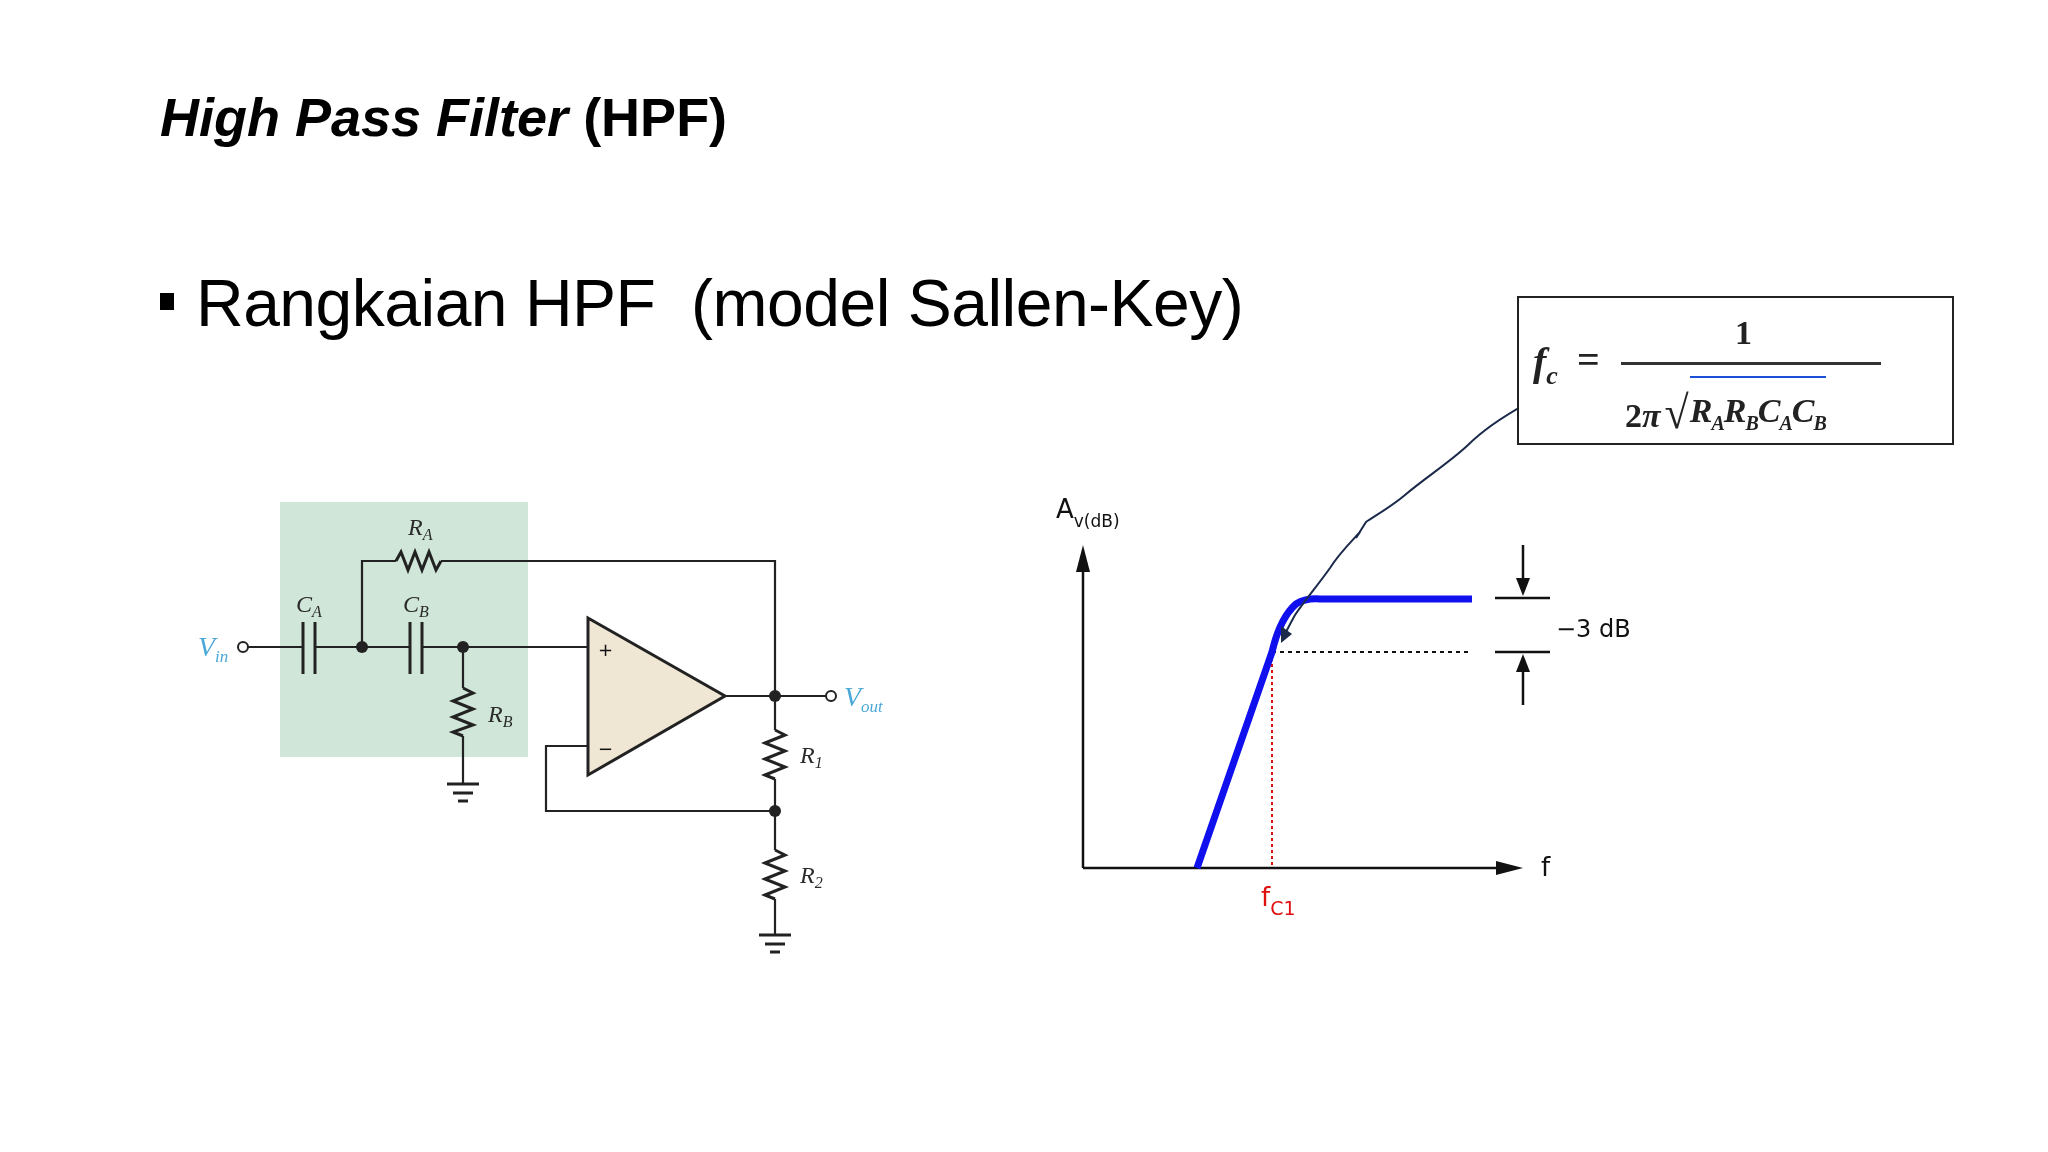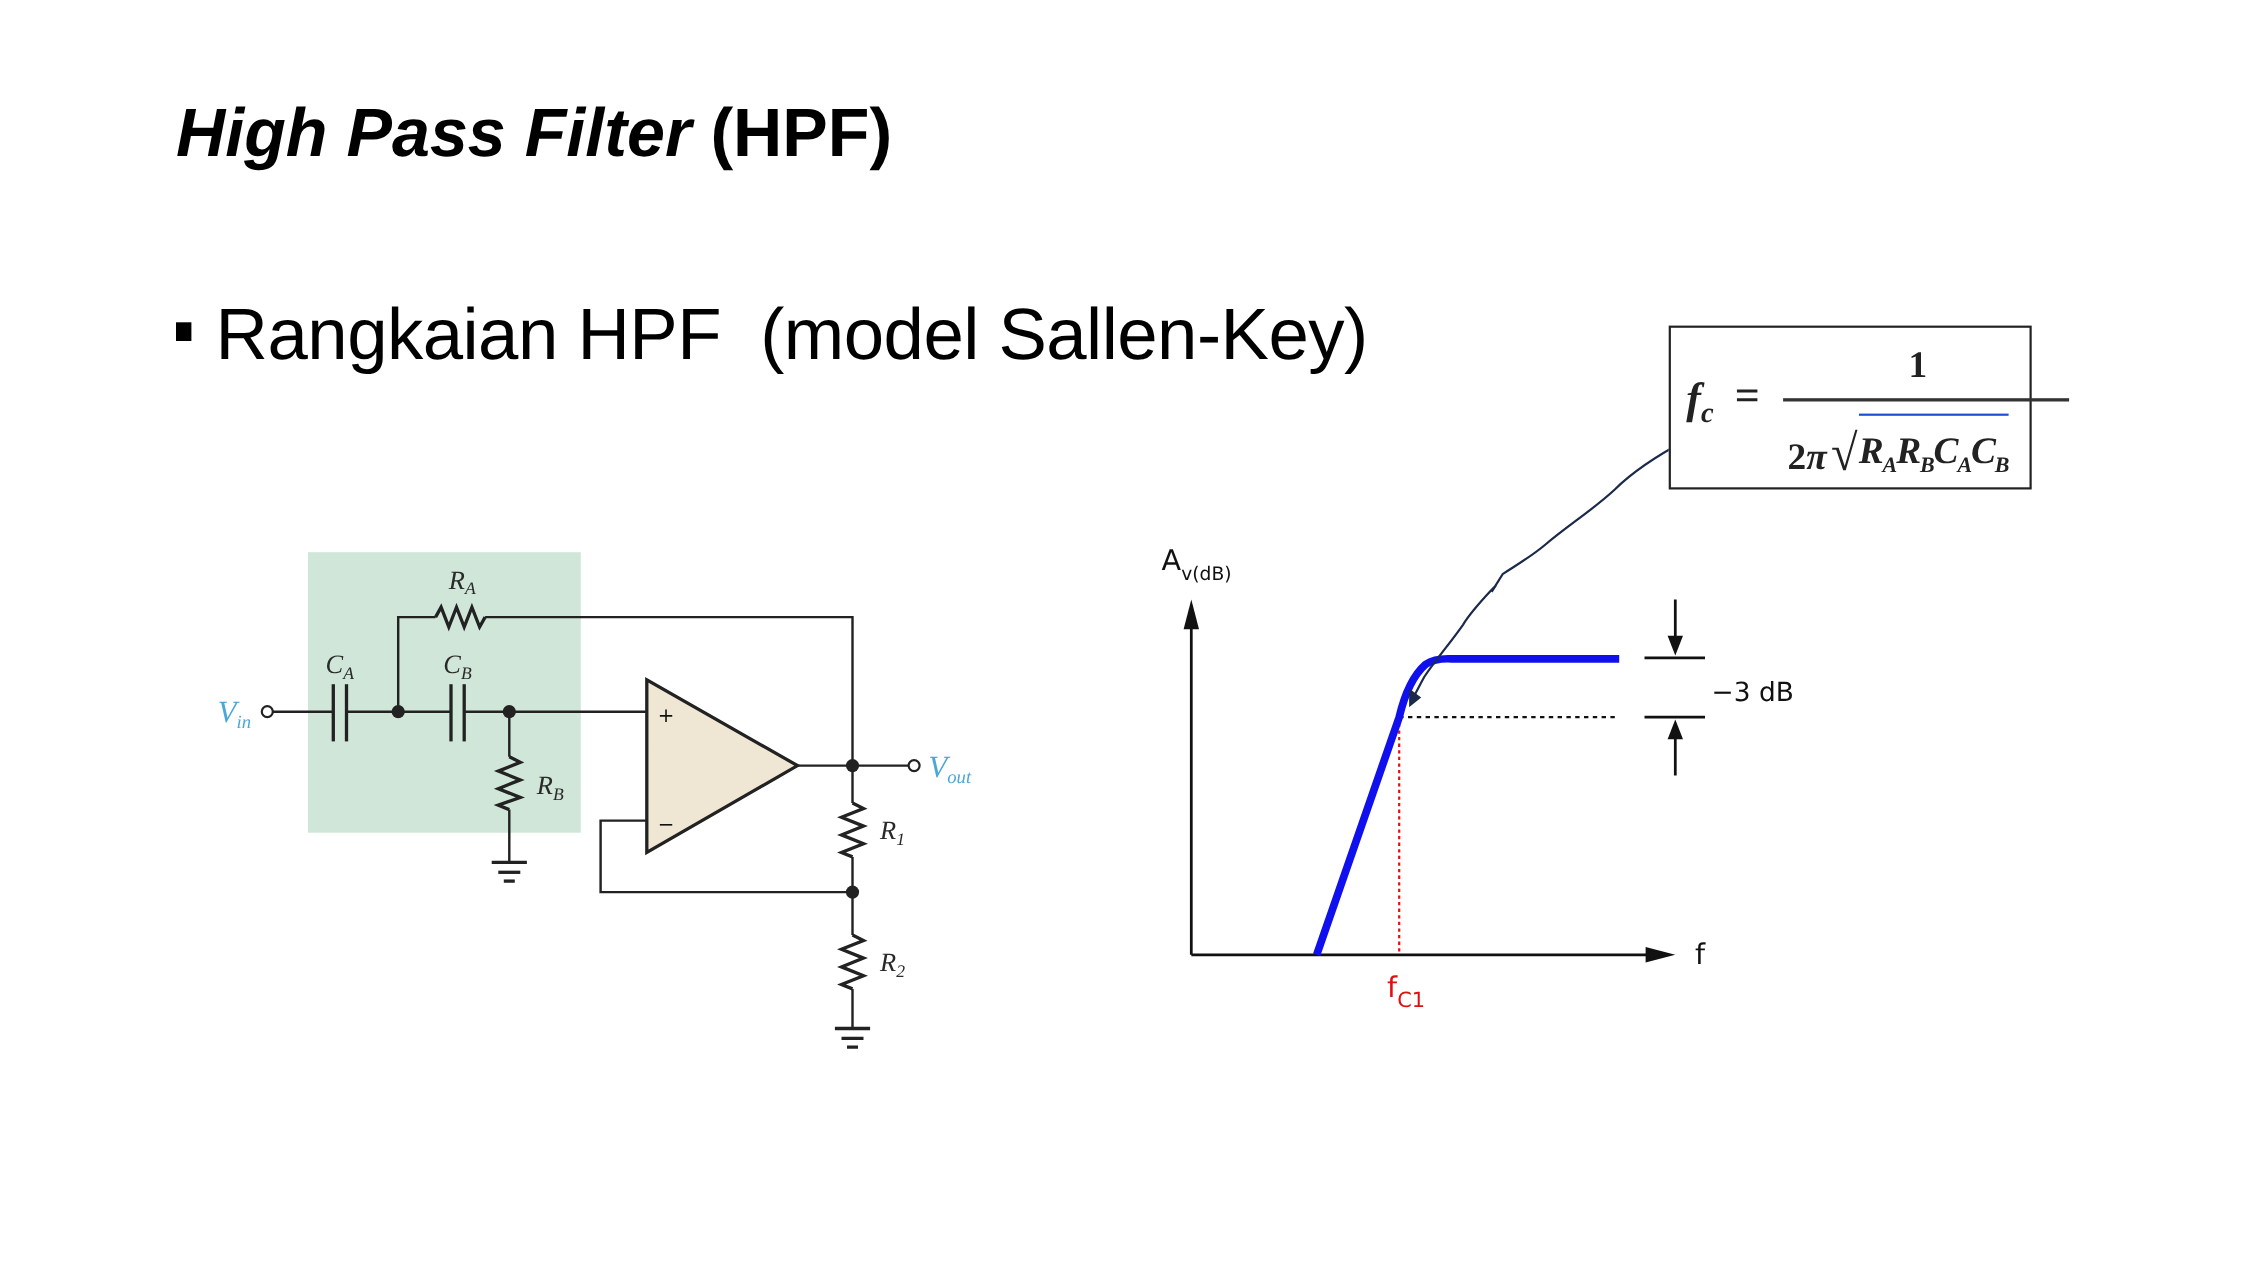--- a/index.html
+++ b/index.html
@@ -1,36 +1,36 @@
 <!DOCTYPE html>
 <html><head>
 <meta charset="utf-8">
 <style>
   html, body { margin: 0; padding: 0; background: #ffffff; }
   body { width: 2048px; height: 1152px; position: relative; overflow: hidden; }
   .slide-title {
     position: absolute; left: 160px; top: 88px;
     font-family: "Liberation Sans", sans-serif; font-weight: bold;
-    font-size: 62px; color: #000; white-space: nowrap; margin: 0; line-height: 1.1;
+    font-size: 54px; color: #000; white-space: nowrap; margin: 0; line-height: 1.1;
   }
   .slide-title .it { font-style: italic; }
   .bullet-row {
     position: absolute; left: 160px; top: 270px;
     font-family: "Liberation Sans", sans-serif; font-size: 66px; color: #000;
     white-space: pre; display: flex; align-items: center; line-height: 1;
   }
   .bullet-square { width: 14px; height: 17px; background: #000; margin-right: 22px; margin-top: -4px; }
   .bullet-text { letter-spacing: -0.5px; }
   svg.layer { position: absolute; left: 0; top: 0; }
   .lbl-serif { font-family: "Liberation Serif", serif; font-style: italic; fill: #2a2a2a; }
   .lbl-blue { font-family: "Liberation Serif", serif; font-style: italic; fill: #4aa8d8; }
   .lbl-sans { font-family: "DejaVu Sans", sans-serif; fill: #111; }
   .lbl-red { font-family: "DejaVu Sans", sans-serif; fill: #e01010; }
   .formula-box {
-    position: absolute; left: 1517px; top: 296px; width: 330px; height: 149px;
+    position: absolute; left: 1517px; top: 296px; width: 437px; height: 149px;
     border: 2px solid #222; background: #fff; box-sizing: border-box;
   }
   .f-lhs {
     position: absolute; left: 14px; top: 40px;
     font-family: "Liberation Serif", serif; font-style: italic; font-weight: bold; font-size: 40px; color: #222;
   }
   .f-lhs sub { font-size: 26px; }
   .f-eq {
     position: absolute; left: 58px; top: 38px;
     font-family: "Liberation Serif", serif; font-weight: bold; font-size: 40px; color: #222;

